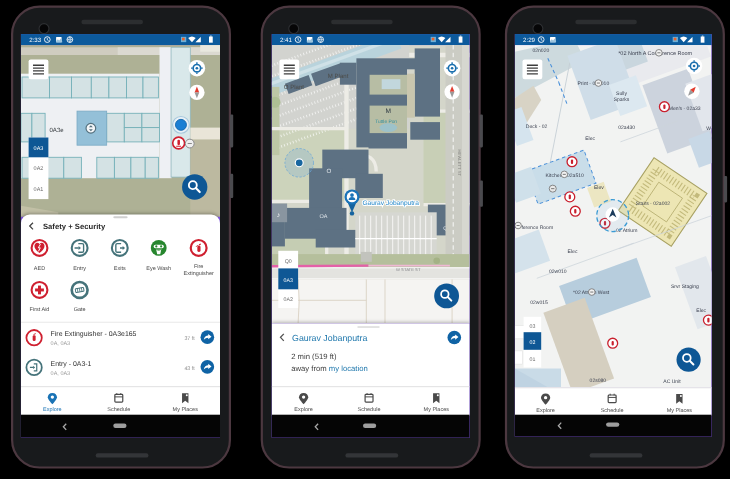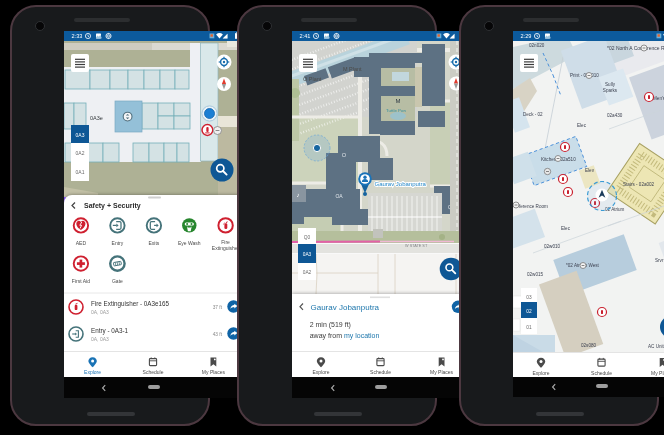--- a/index.html
+++ b/index.html
@@ -1,20 +1,20 @@
 <!DOCTYPE html>
 <html><head>
 <meta charset="utf-8">
 <style>
   html,body{margin:0;padding:0;}
   body{width:664px;height:435px;background:#000;position:relative;overflow:hidden;
        font-family:"Liberation Sans", sans-serif;}
   .phone{position:absolute;width:200px;height:421px;background:#181a1c;
          border:2px solid #4c3840;border-radius:26px;box-sizing:border-box;}
-  .screen{position:absolute;background:#8b5cf6;overflow:hidden;margin-left:45px;}
+  .screen{position:absolute;background:#8b5cf6;overflow:hidden;}
   .statusbar{position:absolute;left:0;top:0;width:100%;height:10px;background:#0c5a9c;
              color:#fff;font-size:6px;line-height:10px;}
   .camera{position:absolute;width:8px;height:8px;border-radius:50%;background:#060607;
           border:1px solid #2e3033;}
   .speaker{position:absolute;background:#2c2e30;border-radius:2px;}
   .sidebtn{position:absolute;width:3px;background:#4a4a4e;border-radius:1px;}
   .navbar{position:absolute;left:0;width:100%;background:#fff;border-top:1px solid #e4e4e4;}
   .androidbar{position:absolute;left:0;width:100%;background:#050505;}
   .homepill{position:absolute;width:12px;height:3.5px;background:#9e9e9e;border-radius:2px;}
   .sheet{position:absolute;left:0;width:100%;background:#fff;border-radius:8px 8px 0 0;

